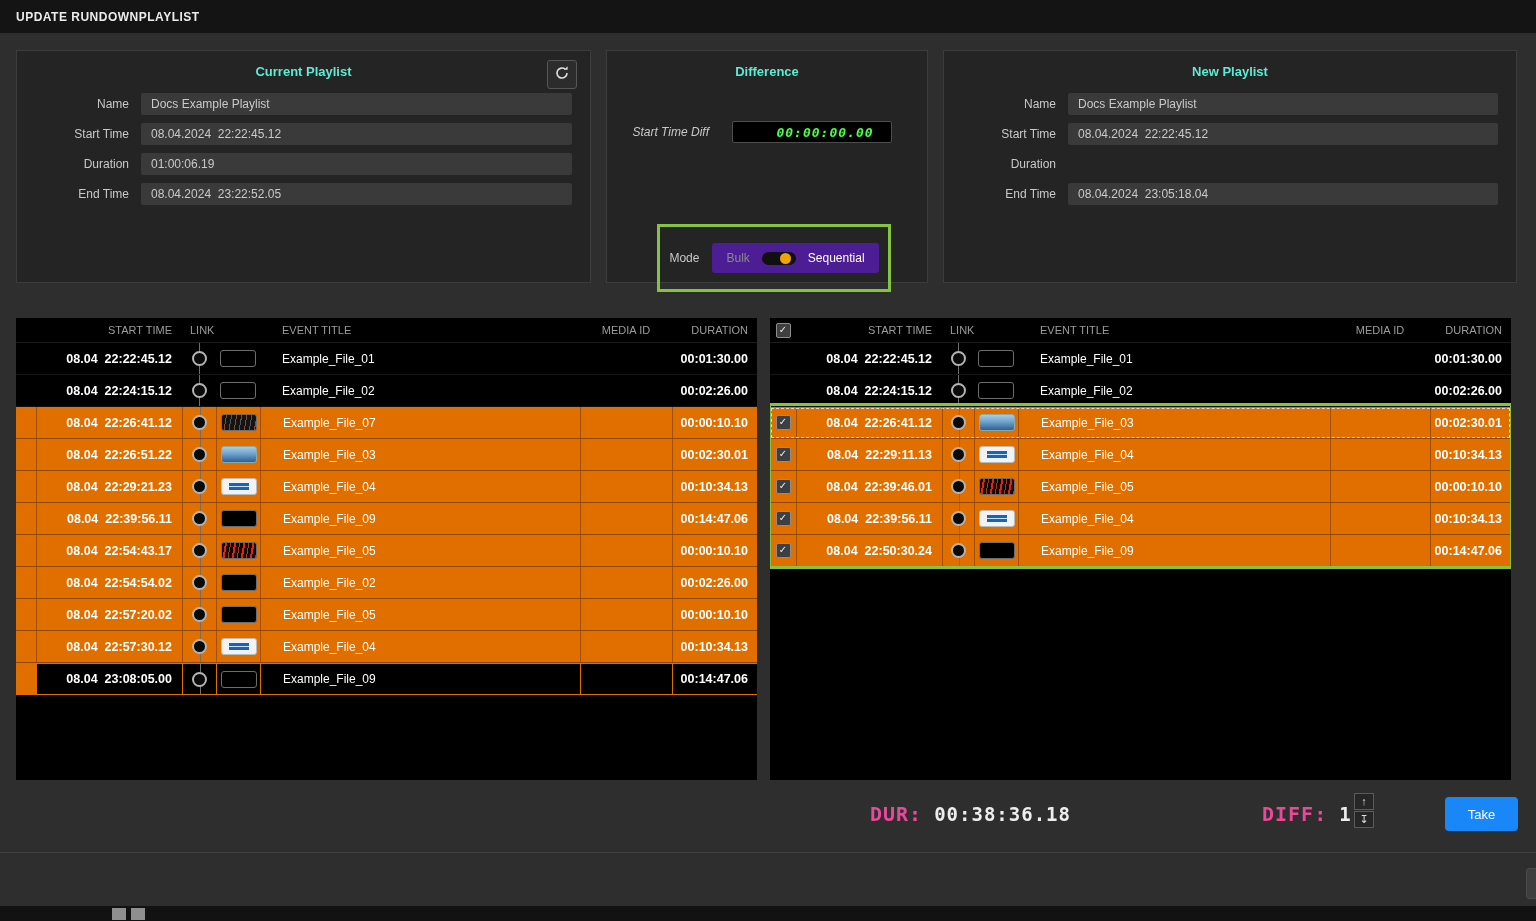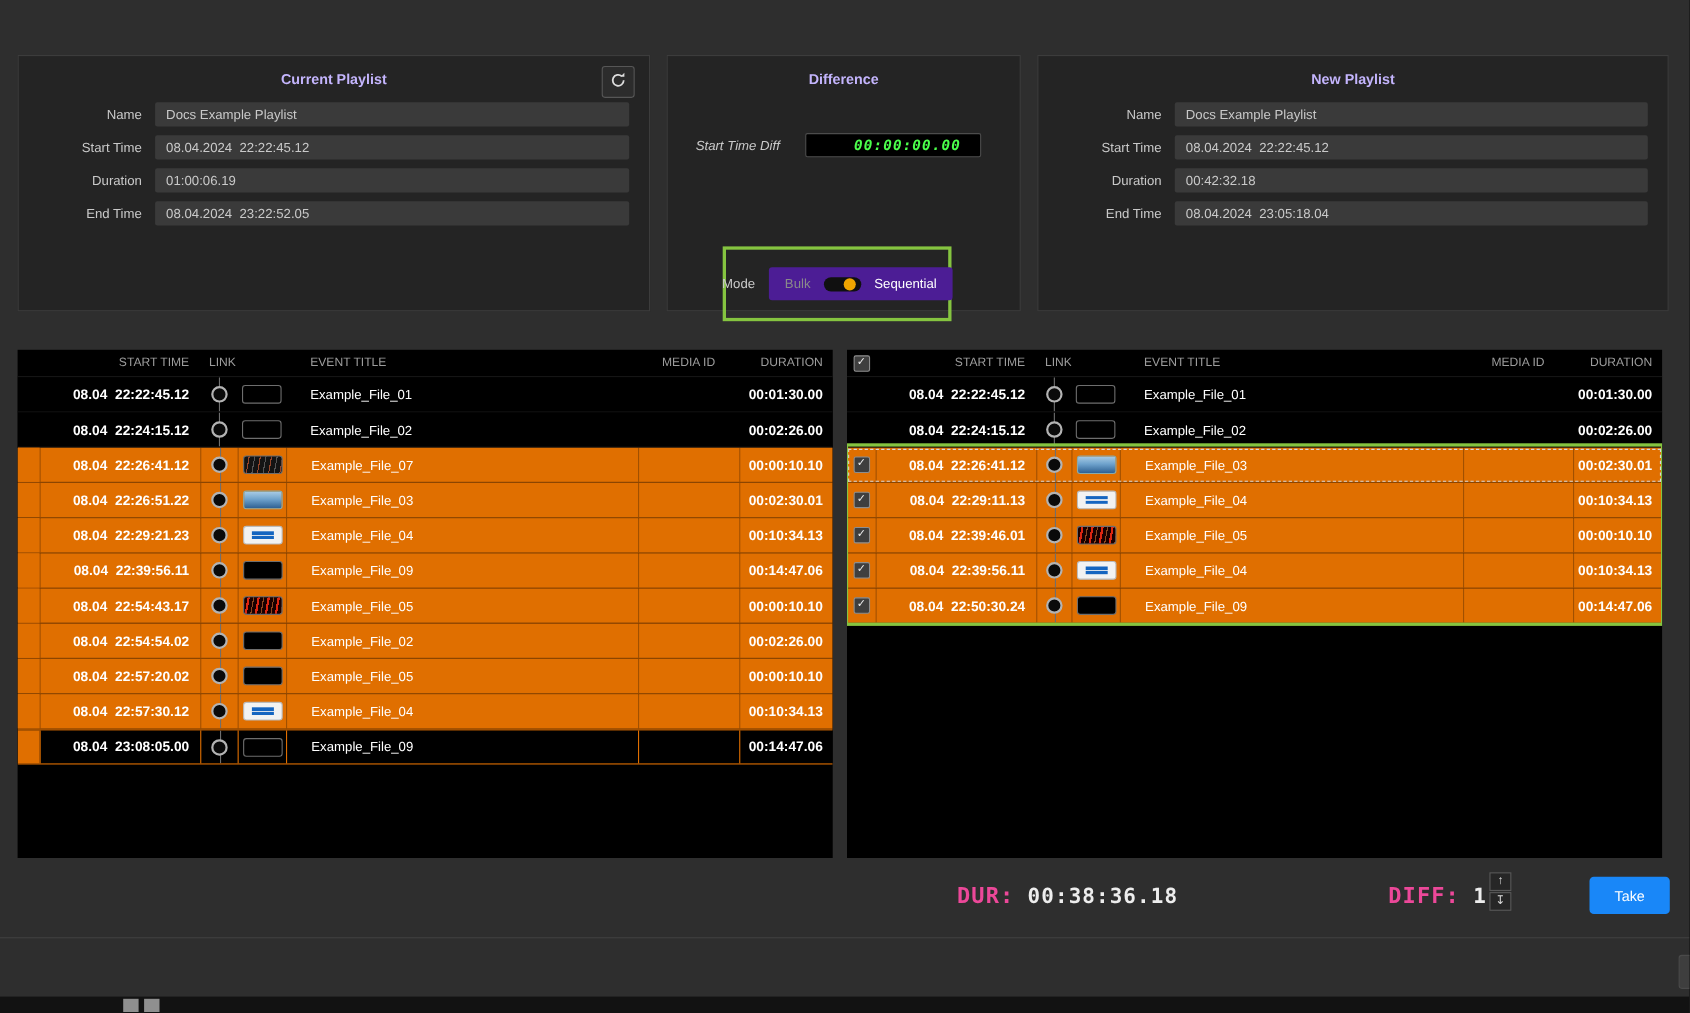--- a/index.html
+++ b/index.html
@@ -6,41 +6,41 @@
   body { font-family:"Liberation Sans", sans-serif; }
   .dialog { position:relative; width:1536px; height:921px; background:#2e2e2e; overflow:hidden; }
 
   .titlebar { position:absolute; top:0; left:0; right:0; height:33px; background:#141414;
     display:flex; align-items:center; padding-left:16px; box-sizing:border-box;
     color:#ececec; font-size:12px; font-weight:700; letter-spacing:.5px; }
 
   .panels { position:absolute; top:50px; left:16px; height:233px; display:flex; gap:15px; }
   .panel { background:#242424; border:1px solid #3c3c3c; box-sizing:border-box; position:relative; }
   .panel-c { width:575px; } .panel-d { width:322px; } .panel-n { width:574px; }
-  .panel-title { text-align:center; color:#c4b5fd; font-size:13px; font-weight:700; margin-top:13px; }
+  .panel-title { text-align:center; color:#5eead4; font-size:13px; font-weight:700; margin-top:13px; }
 
   .fields { margin-top:14px; }
   .field { display:flex; align-items:center; height:22px; margin-bottom:8px; }
   .flabel { width:112px; text-align:right; padding-right:12px; color:#c9c9c9; font-size:12px; flex:none; }
   .fval { flex:1; margin-right:18px; background:#3a3a3a; border-radius:2px; height:22px; line-height:22px;
     padding:0 10px; color:#c9c9c9; font-size:12px; white-space:pre; overflow:hidden; }
 
   .refresh-btn { position:absolute; top:9px; right:13px; width:30px; height:29px; background:#2c2c2c;
     border:1px solid #565656; border-radius:3px; display:flex; align-items:center; justify-content:center;
     cursor:pointer; padding:0; }
 
   .dfields { margin-top:42px; }
   .dfield { display:flex; align-items:center; height:22px; margin-bottom:8px;font-style:italic; }
   .dfield .flabel { width:102px; padding-right:0; }
   .lcd { font-family:"DejaVu Sans Mono", monospace; font-weight:700; letter-spacing:1px; }
   .lcdbox { margin-left:23px; width:160px; height:22px; background:#000; border:1px solid #4c4c4c;
     border-radius:2px; display:flex; align-items:center; justify-content:center; box-sizing:border-box; }
   .lcdbox span { font-size:13px; color:var(--lcd,#4bff4b); white-space:pre;padding-left:26px; }
 
-  .mode-frame { position:absolute; left:50px; top:173px; width:208px; height:68px;
+  .mode-frame { position:absolute; left:50px; top:173px; width:234px; height:68px;
     border:3px solid var(--green,#85c440); box-sizing:border-box;
     display:flex; align-items:center; justify-content:center; gap:13px; }
   .mode-label { color:#c9c9c9; font-size:12px; }
   .toggle-group { display:flex; align-items:center; gap:12px; background:#4c1d95; border-radius:3px;
     height:30px; padding:0 14px; cursor:pointer; }
   .toggle-opt { font-size:12px; color:#8a8a8a; }
   .toggle-opt.on { color:#fff; }
   .switch { width:34px; height:13px; background:#101010; border-radius:7px; position:relative; display:inline-block; }
   .knob { position:absolute; left:18px; top:1px; width:11px; height:11px; border-radius:50%;
     background:#f0a500; display:block; }
@@ -106,20 +106,23 @@
     border:1px solid #4a4a4a; border-radius:3px; color:#eee; font-size:13px; cursor:pointer; }
   .bottom-strip { position:absolute; bottom:0; left:0; width:100%; height:15px; background:#121212; }
   .frag { position:absolute; top:2px; width:14px; height:12px; background:#8f8f8f; }
   .frag1 { left:112px; } .frag2 { left:131px; }
 </style>
 </head>
 <body style="--orange: #e06f00; --green: #85c440; --blue: #1987f8; --lcd: #4bff4b;">
 
 <div class="dialog">
 
+  <div class="titlebar">
+    <span>UPDATE RUNDOWNPLAYLIST</span>
+  </div>
 
   <div class="panels">
 
     <section class="panel panel-c">
       <div class="panel-title">Current Playlist</div>
       <button class="refresh-btn" title="">
         <span>
           <svg width="16" height="16" viewBox="0 0 16 16">
               <path d="M13 8a5 5 0 1 1-1.7-3.75" fill="none" stroke="#ddd" stroke-width="1.6"></path>
               <path d="M13.6 1.2v3.6h-3.6z" fill="#ddd"></path>
@@ -174,21 +177,20 @@
           <div class="field">
             <div class="flabel">Name</div>
             <div class="fval">Docs Example Playlist</div>
           </div>
           <div class="field">
             <div class="flabel">Start Time</div>
             <div class="fval">08.04.2024  22:22:45.12</div>
           </div>
           <div class="field">
             <div class="flabel">Duration</div>
-            <div class="fval">00:42:32.18</div>
           </div>
           <div class="field">
             <div class="flabel">End Time</div>
             <div class="fval">08.04.2024  23:05:18.04</div>
           </div>
         </div>
     </section>
 
   </div>
 

